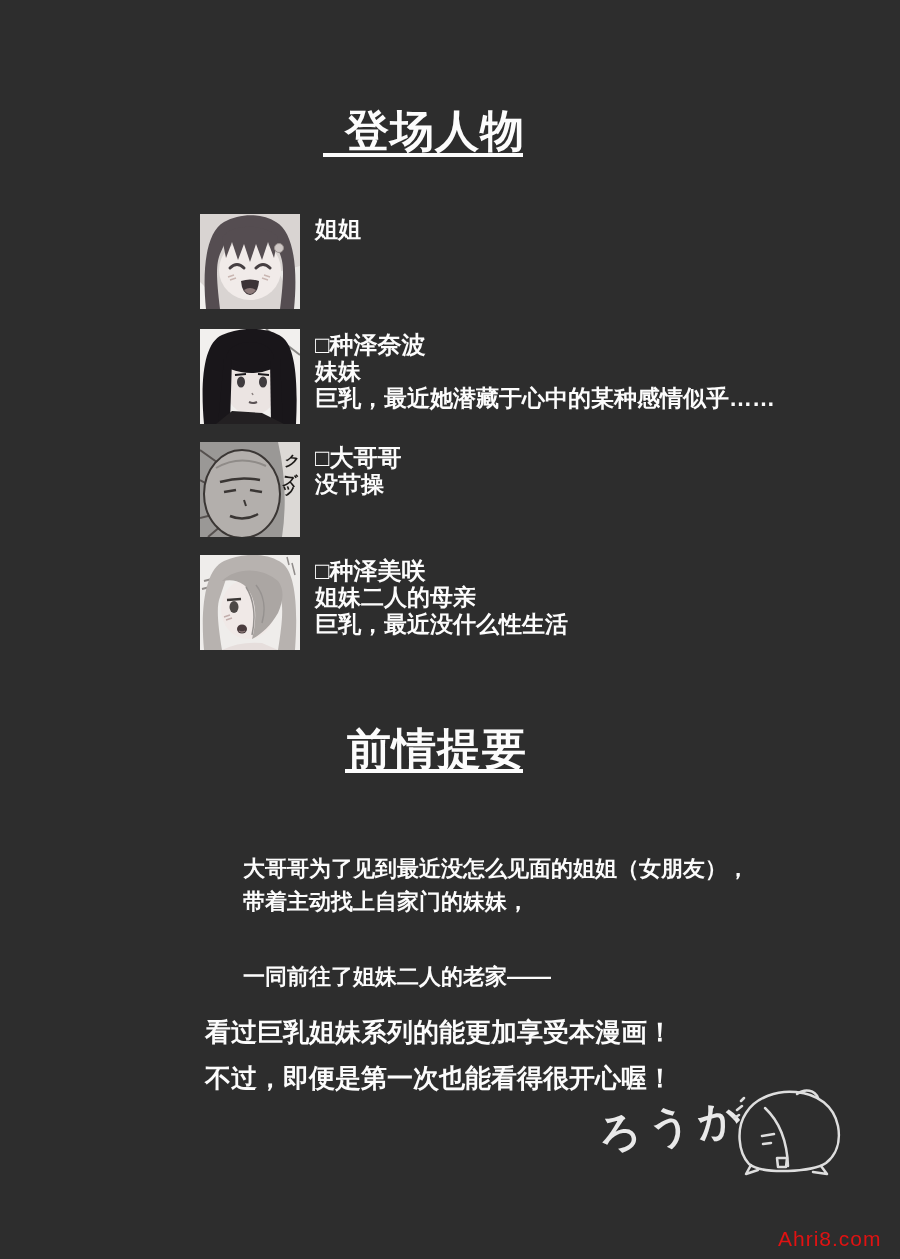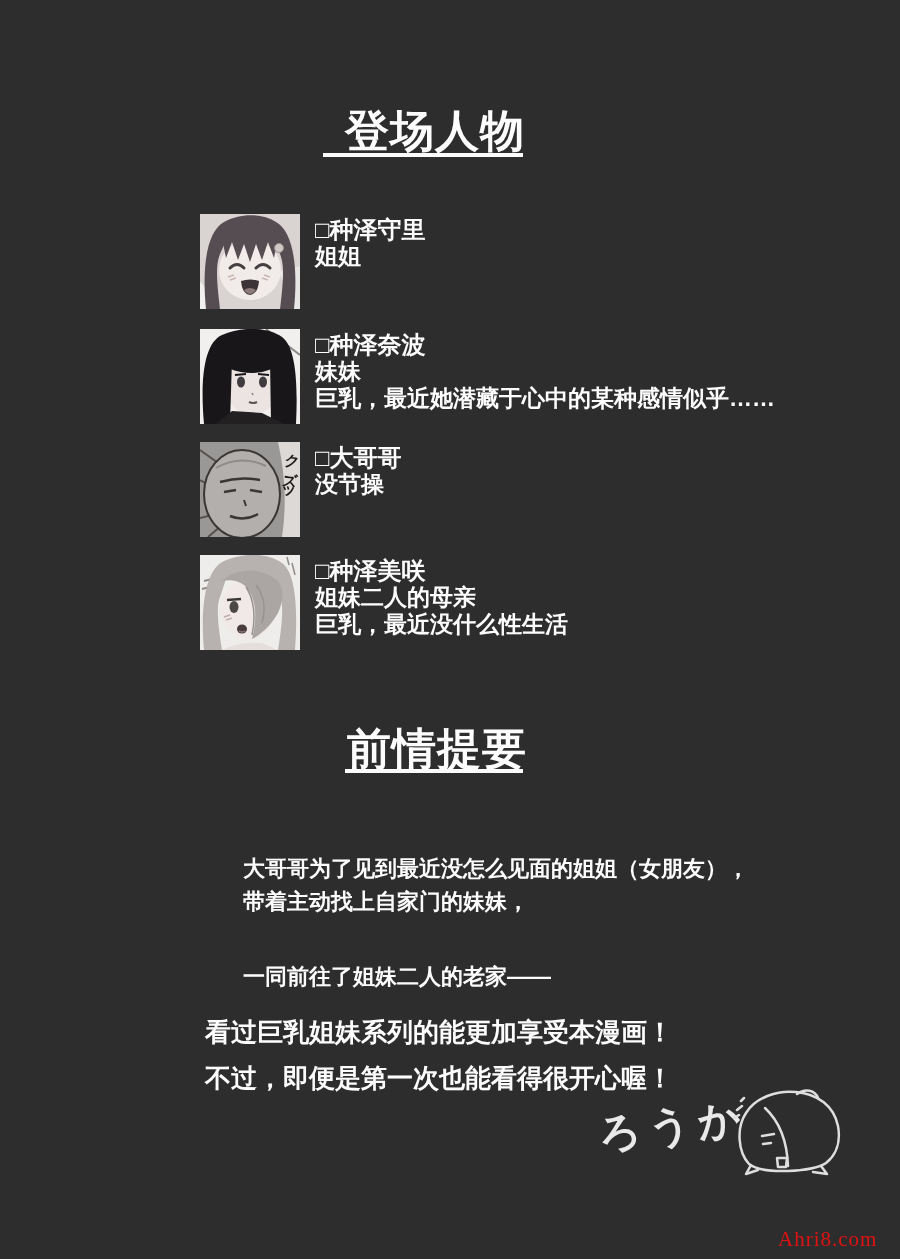--- a/index.html
+++ b/index.html
@@ -38,21 +38,21 @@
     line-height:33px;white-space:nowrap;text-align:right;
   }
   .signature{
     position:absolute;left:598px;top:1098px;
     font-size:42px;font-weight:bold;color:#e9e9e9;
     letter-spacing:7px;transform:rotate(-7deg);white-space:nowrap;
   }
   .doodle{position:absolute;left:733px;top:1088px;width:114px;height:92px;}
   .watermark{
     position:absolute;left:778px;top:1227px;
-    font-family:Liberation Serif, serif;
+    font-family:Liberation Sans, sans-serif;
     font-size:21px;letter-spacing:1px;white-space:nowrap;
   }
 </style>
 </head>
 <body>
 
 <div class="canvas">
 
   <div class="section-title" style="left:345px;top:102px;text-align:center;">登场人物</div>
   <div class="title-underline" style="left:323px;top:153px;width:200px;"></div>
@@ -68,21 +68,20 @@
         <path d="M22,24 C30,9 68,9 78,24 L74,44 L68,28 L62,46 L56,30 L50,48 L44,30 L38,46 L32,28 L26,44 Z" fill="#554d51"></path>
         <path d="M30,54 Q37,47 44,54" stroke="#463f42" stroke-width="3" fill="none" stroke-linecap="round"></path>
         <path d="M56,54 Q63,47 70,54" stroke="#463f42" stroke-width="3" fill="none" stroke-linecap="round"></path>
         <path d="M28,63 L34,61 M30,66 L36,64 M64,61 L70,63 M62,64 L68,66" stroke="#c9b6b2" stroke-width="1.5"></path>
         <path d="M41,67 Q50,64 59,67 Q58,80 50,81 Q42,80 41,67 Z" fill="#3c3336"></path>
         <path d="M44,76 Q50,72 56,76 Q53,80 50,80 Q47,80 44,76 Z" fill="#8d7a7a"></path>
         <circle cx="79" cy="34" r="4.5" fill="#cfc8c6" stroke="#9a9290" stroke-width="1"></circle>
       </svg>
     </div>
     <div class="char-text">
-      <div class="char-name">□种泽守里</div>
       <div class="char-line">姐姐</div>
     </div>
   </div>
 
   <div class="char-entry" style="top:329px;">
     <div class="portrait">
       <svg viewBox="0 0 100 95">
         <rect width="100" height="95" fill="#f2f0ee"></rect>
         <path d="M66,0 L100,26" stroke="#8a8886" stroke-width="2"></path>
         <ellipse cx="52" cy="56" rx="27" ry="30" fill="#ebe4e2"></ellipse>

